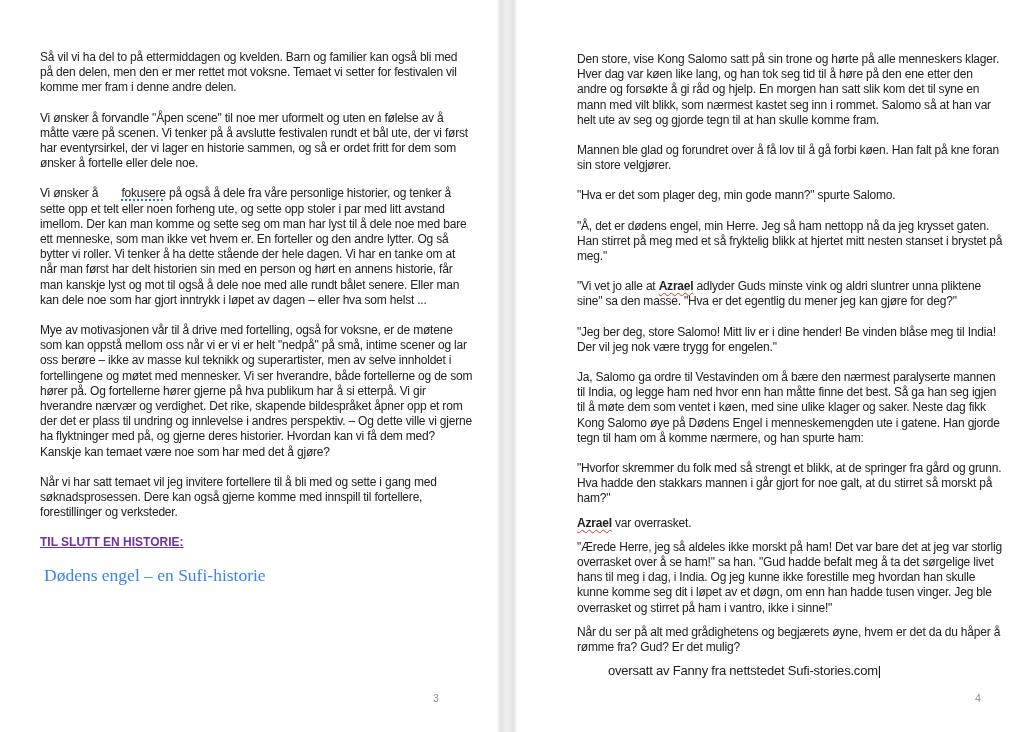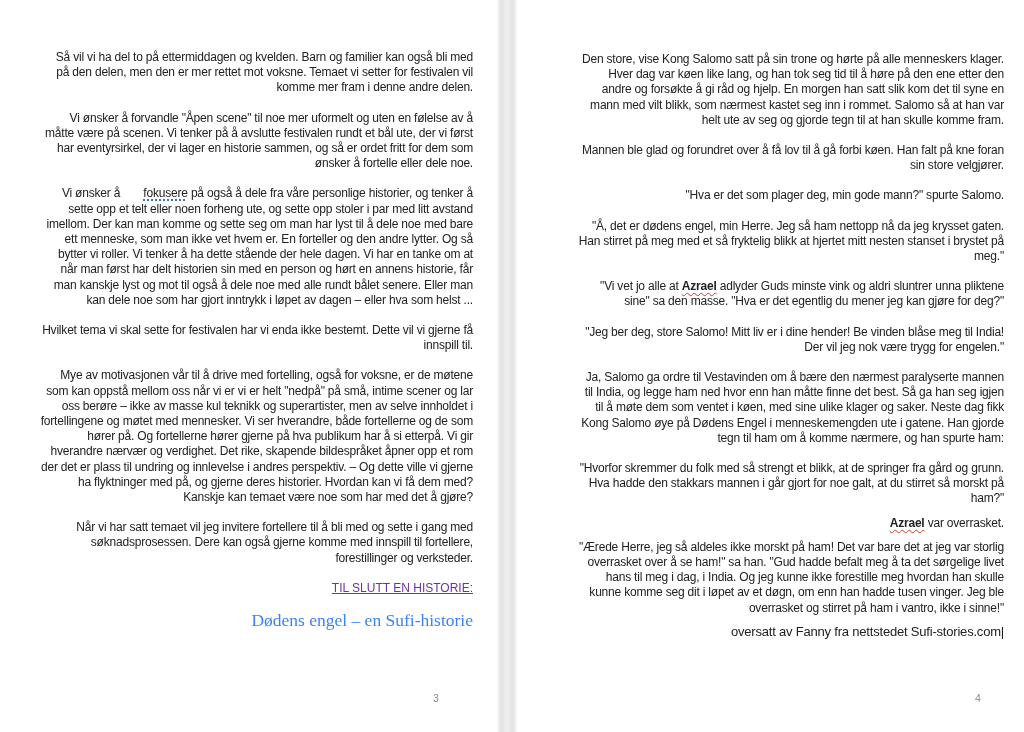--- a/index.html
+++ b/index.html
@@ -25,38 +25,37 @@
   .page-left  { width: 497px; }
   .page-right { flex: 1; }
   .divider {
     width: 20px;
     height: 732px;
     background: linear-gradient(to right,
       #fbfbfb 0%, #e3e3e3 18%, #eeeeee 50%, #e3e3e3 82%, #fbfbfb 100%);
   }
   .content {
     position: absolute;
-    text-align: right;
   }
   .content-left  { left: 40px; top: 50px;  width: 433px; }
   .content-right { left: 60px; top: 52px;  width: 427px; }
 
   .block {
     font-size: 12px;
     line-height: 15.2px;
     letter-spacing: -0.2px;
     color: #212121;
     margin: 0 0 15px 0;
     white-space: pre-wrap;
   }
   .block.tight { margin-bottom: 9px; }
 
   .block.heading {
     color: #7030a0;
-    font-weight: normal;
+    font-weight: bold;
     text-decoration: underline;
     letter-spacing: 0;
     margin: 0 0 13px 0;
   }
   .block.title {
     font-family: "Liberation Serif", serif;
     font-size: 17.5px;
     line-height: 22px;
     color: #3b82f6;
     letter-spacing: 0;
@@ -100,21 +99,20 @@
 </head>
 <body>
 
 <div class="spread">
 
   <div class="page page-left">
     <div class="content content-left">
         <div class="block p"><span>Så vil vi ha del to på ettermiddagen og kvelden. Barn og familier kan også bli med på den delen, men den er mer rettet mot voksne. Temaet vi setter for festivalen vil komme mer fram i denne andre delen.</span></div>
         <div class="block p"><span>Vi ønsker å forvandle "Åpen scene" til noe mer uformelt og uten en følelse av å måtte være på scenen. Vi tenker på å avslutte festivalen rundt et bål ute, der vi først har eventyrsirkel, der vi lager en historie sammen, og så er ordet fritt for dem som ønsker å fortelle eller dele noe.</span></div>
         <div class="block p"><span>Vi ønsker å </span><span class="mark-spell-blue">fokusere</span><span> på også å dele fra våre personlige historier, og tenker å sette opp et telt eller noen forheng ute, og sette opp stoler i par med litt avstand imellom. Der kan man komme og sette seg om man har lyst til å dele noe med bare ett menneske, som man ikke vet hvem er. En forteller og den andre lytter. Og så bytter vi roller. Vi tenker å ha dette stående der hele dagen. Vi har en tanke om at når man først har delt historien sin med en person og hørt en annens historie, får man kanskje lyst og mot til også å dele noe med alle rundt bålet senere. Eller man kan dele noe som har gjort inntrykk i løpet av dagen – eller hva som helst ...</span></div>
-        <div class="block p"><span>Hvilket tema vi skal sette for festivalen har vi enda ikke bestemt. Dette vil vi gjerne få innspill til.</span></div>
         <div class="block p"><span>Mye av motivasjonen vår til å drive med fortelling, også for voksne, er de møtene som kan oppstå mellom oss når vi er vi er helt "nedpå" på små, intime scener og lar oss berøre – ikke av masse kul teknikk og superartister, men av selve innholdet i fortellingene og møtet med mennesker. Vi ser hverandre, både fortellerne og de som hører på. Og fortellerne hører gjerne på hva publikum har å si etterpå. Vi gir hverandre nærvær og verdighet. Det rike, skapende bildespråket åpner opp et rom der det er plass til undring og innlevelse i andres perspektiv. – Og dette ville vi gjerne ha flyktninger med på, og gjerne deres historier. Hvordan kan vi få dem med? Kanskje kan temaet være noe som har med det å gjøre?</span></div>
         <div class="block p"><span>Når vi har satt temaet vil jeg invitere fortellere til å bli med og sette i gang med søknadsprosessen. Dere kan også gjerne komme med innspill til fortellere, forestillinger og verksteder.</span></div>
         <div class="block heading"><span>TIL SLUTT EN HISTORIE:</span></div>
         <div class="block title"><span>Dødens engel – en Sufi-historie</span></div>
       </div>
     <div class="page-number page-number-left">3</div>
   </div>
 
   <div class="divider"></div>
 
@@ -123,18 +121,19 @@
         <div class="block p"><span>Den store, vise Kong Salomo satt på sin trone og hørte på alle menneskers klager. Hver dag var køen like lang, og han tok seg tid til å høre på den ene etter den andre og forsøkte å gi råd og hjelp. En morgen han satt slik kom det til syne en mann med vilt blikk, som nærmest kastet seg inn i rommet. Salomo så at han var helt ute av seg og gjorde tegn til at han skulle komme fram.</span></div>
         <div class="block p"><span>Mannen ble glad og forundret over å få lov til å gå forbi køen. Han falt på kne foran sin store velgjører.</span></div>
         <div class="block p"><span>"Hva er det som plager deg, min gode mann?" spurte Salomo.</span></div>
         <div class="block p"><span>"Å, det er dødens engel, min Herre. Jeg så ham nettopp nå da jeg krysset gaten. Han stirret på meg med et så fryktelig blikk at hjertet mitt nesten stanset i brystet på meg."</span></div>
         <div class="block p"><span>"Vi vet jo alle at </span><span class="mark-spell-red">Azrael</span><span> adlyder Guds minste vink og aldri sluntrer unna pliktene sine" sa den masse. "Hva er det egentlig du mener jeg kan gjøre for deg?"</span></div>
         <div class="block p"><span>"Jeg ber deg, store Salomo! Mitt liv er i dine hender! Be vinden blåse meg til India! Der vil jeg nok være trygg for engelen."</span></div>
         <div class="block p"><span>Ja, Salomo ga ordre til Vestavinden om å bære den nærmest paralyserte mannen til India, og legge ham ned hvor enn han måtte finne det best. Så ga han seg igjen til å møte dem som ventet i køen, med sine ulike klager og saker. Neste dag fikk Kong Salomo øye på Dødens Engel i menneskemengden ute i gatene. Han gjorde tegn til ham om å komme nærmere, og han spurte ham:</span></div>
         <div class="block p tight"><span>"Hvorfor skremmer du folk med så strengt et blikk, at de springer fra gård og grunn.  Hva hadde den stakkars mannen i går gjort for noe galt, at du stirret så morskt på ham?"</span></div>
         <div class="block p tight"><span class="mark-spell-red">Azrael</span><span> var overrasket.</span></div>
         <div class="block p tight"><span>"Ærede Herre, jeg så aldeles ikke morskt på ham! Det var bare det at jeg var storlig overrasket over å se ham!" sa han. "Gud hadde befalt meg å ta det sørgelige livet hans til meg i dag, i India. Og jeg kunne ikke forestille meg hvordan han skulle kunne komme seg dit i løpet av et døgn, om enn han hadde tusen vinger. Jeg ble overrasket og stirret på ham i vantro, ikke i sinne!"</span></div>
+        <div class="block p tight"><span>Når du ser på alt med grådighetens og begjærets øyne, hvem er det da du håper å rømme fra? Gud? Er det mulig?</span></div>
         <div class="block footer"><span>oversatt av Fanny fra nettstedet Sufi-stories.com</span><span class="mark-cursor">|</span></div>
       </div>
     <div class="page-number page-number-right">4</div>
   </div>
 
 </div>
 
 </body></html>

